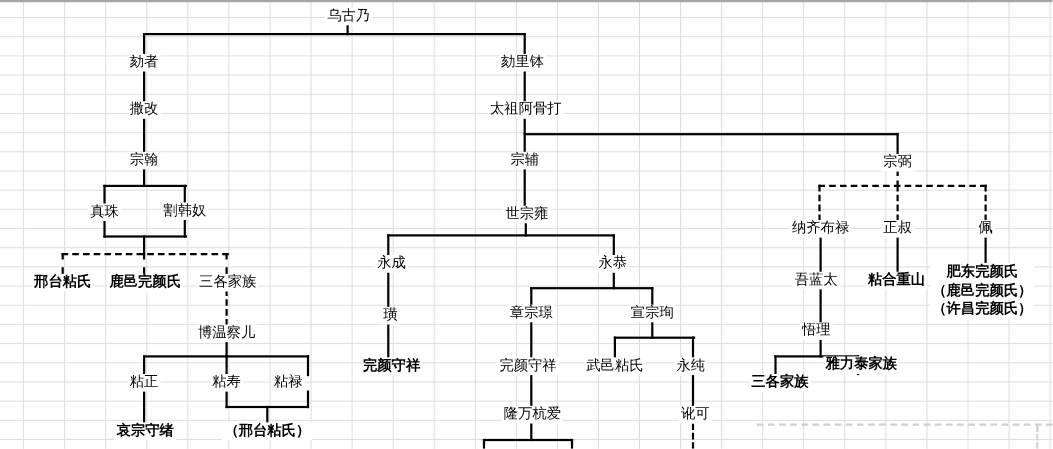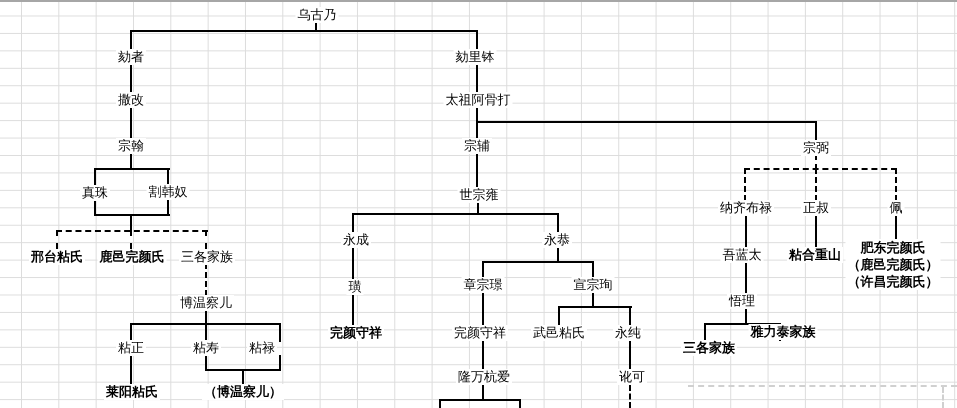--- a/index.html
+++ b/index.html
@@ -153,15 +153,15 @@
   <div class="node" style="left:480px;top:325px">完颜守祥</div>
   <div class="node" style="left:559px;top:325px">武邑粘氏</div>
   <div class="node" style="left:628px;top:325px">永纯</div>
   <div class="node bold" style="left:709px;top:340px">三各家族</div>
   <div class="node bold" style="left:783px;top:324px">雅力泰家族</div>
   <div class="node" style="left:131px;top:340px">粘正</div>
   <div class="node" style="left:206px;top:340px">粘寿</div>
   <div class="node" style="left:262px;top:340px">粘禄</div>
   <div class="node" style="left:484px;top:369px">隆万杭爱</div>
   <div class="node" style="left:632px;top:369px">讹可</div>
-  <div class="node bold" style="left:132px;top:384px">莱阳粘氏</div>
-  <div class="node bold" style="left:243px;top:384px">（博温察儿）</div>
+  <div class="node bold" style="left:132px;top:384px">哀宗守绪</div>
+  <div class="node bold" style="left:243px;top:384px">（邢台粘氏）</div>
 </div>
 
 </body></html>

